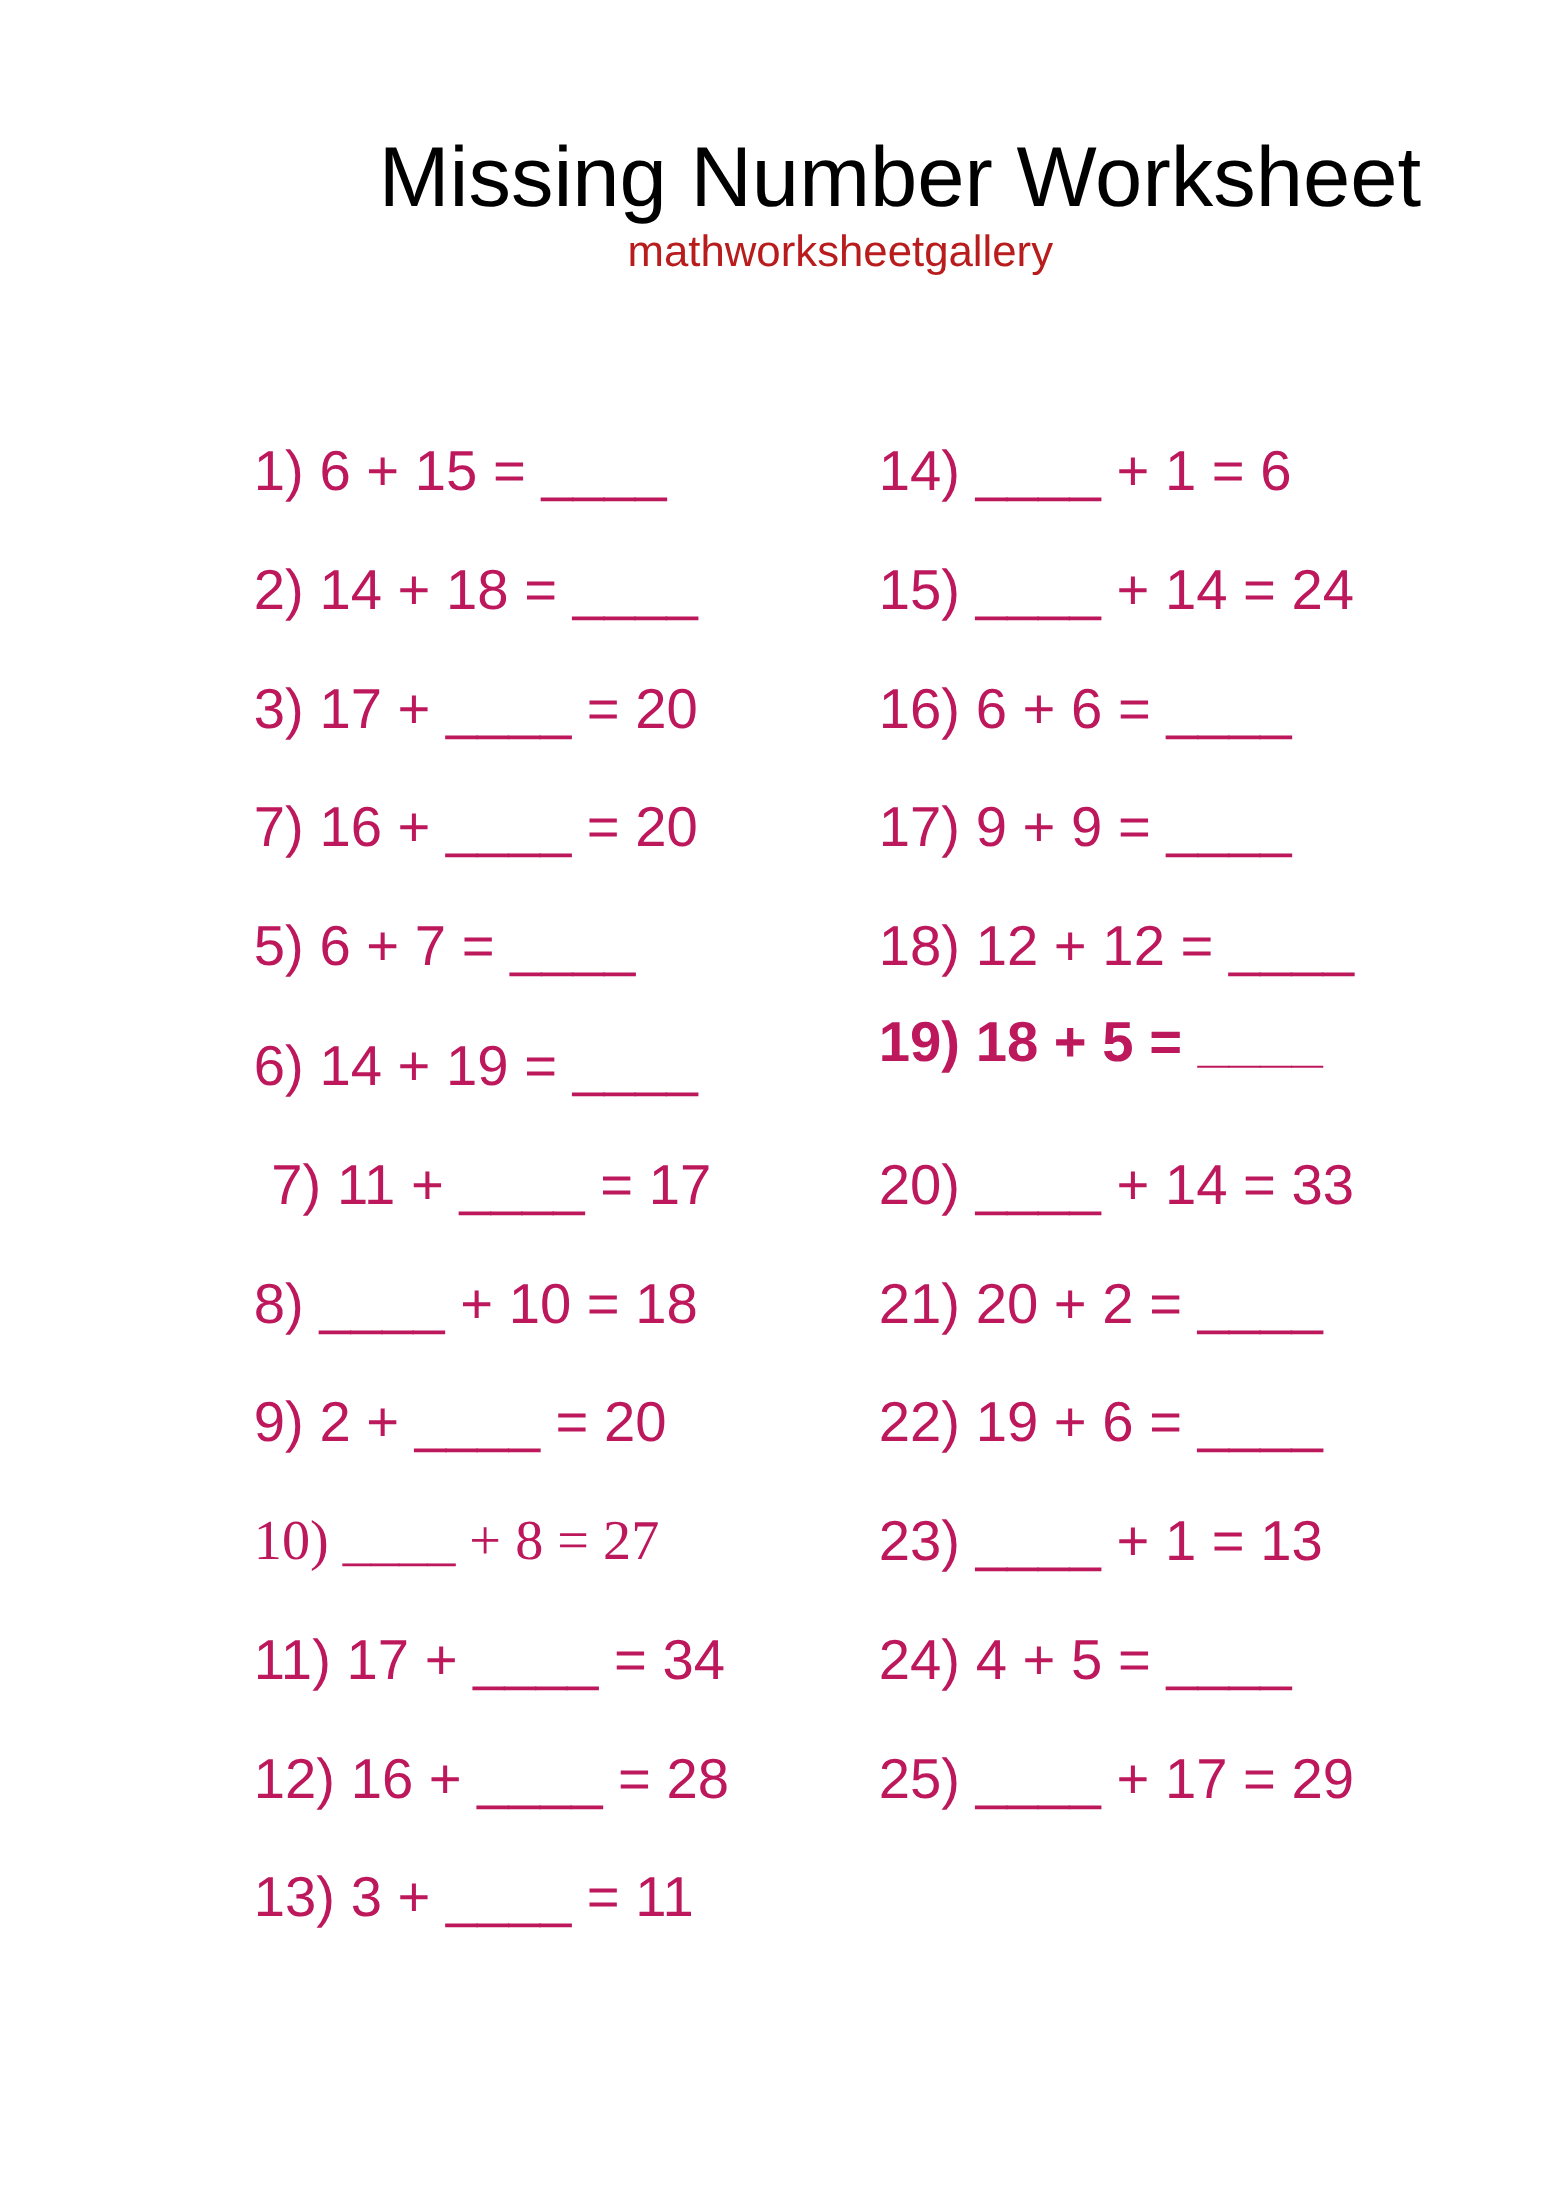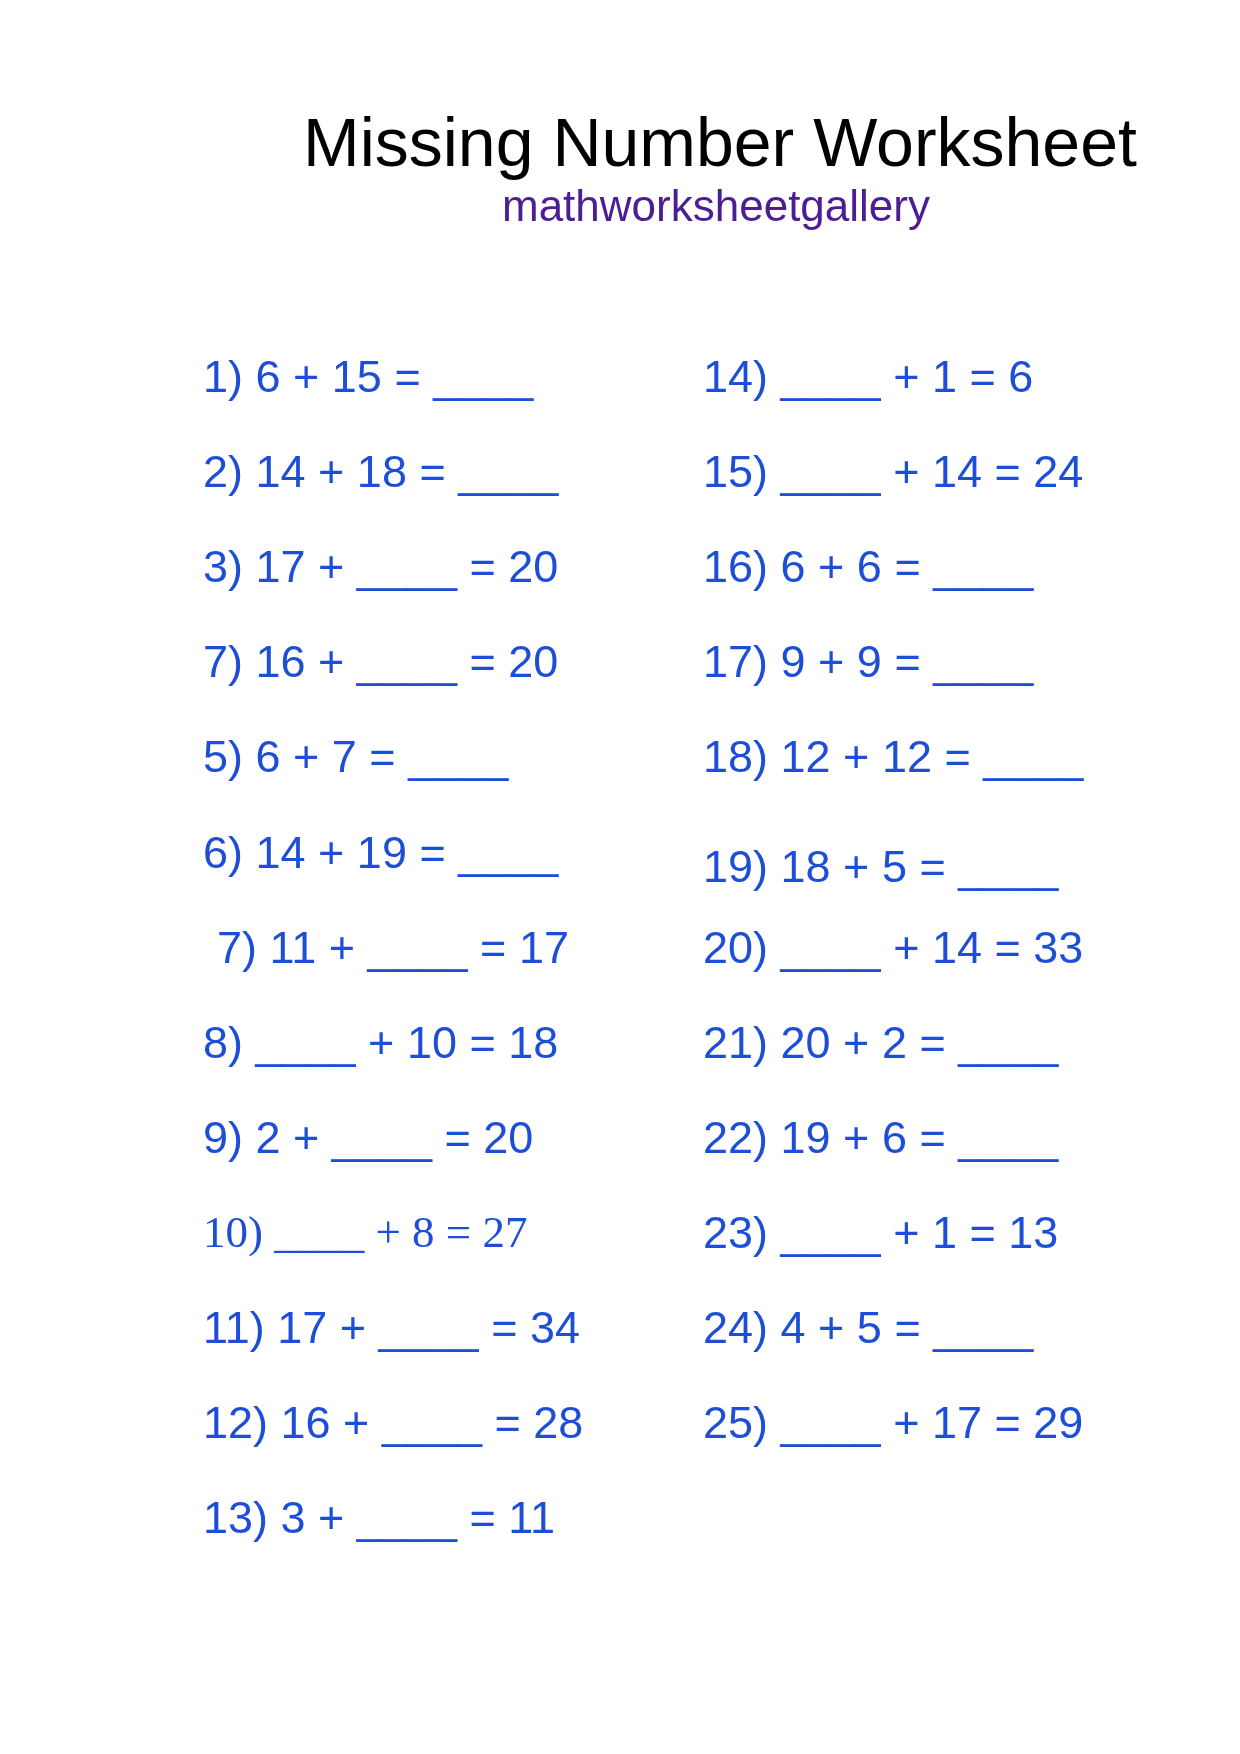--- a/index.html
+++ b/index.html
@@ -21,31 +21,31 @@
       top: 108px;
       font-size: 68px;
       line-height: 1;
       white-space: pre;
       color: #000000;
     }
     .page-subtitle {
       position: absolute;
       left: 502px;
       top: 184px;
-      font-size: 44px;
+      font-size: 35px;
       line-height: 1;
       white-space: pre;
-      color: #4c1d95;
+      color: #b91c1c;
     }
     .problem {
       position: absolute;
       font-size: 45px;
       line-height: 1;
       white-space: pre;
-      color: #1d4ed8;
+      color: #be185d;
     }
   </style>
 </head>
 <body>
 
 <div>
   <div class="page-title">Missing Number Worksheet</div>
   <div class="page-subtitle">mathworksheetgallery</div>
 </div>
 
@@ -63,20 +63,20 @@
   <div class="problem" style="left: 203px; top: 1209.9px; font-family: Liberation Serif, serif;">10) ____ + 8 = 27</div>
   <div class="problem" style="left: 203px; top: 1305px;">11) 17 + ____ = 34</div>
   <div class="problem" style="left: 203px; top: 1400.1px;">12) 16 + ____ = 28</div>
   <div class="problem" style="left: 203px; top: 1495.2px;">13) 3 + ____ = 11</div>
 
   <div class="problem" style="left: 703px; top: 354px;">14) ____ + 1 = 6</div>
   <div class="problem" style="left: 703px; top: 449.1px;">15) ____ + 14 = 24</div>
   <div class="problem" style="left: 703px; top: 544.2px;">16) 6 + 6 = ____</div>
   <div class="problem" style="left: 703px; top: 639.3px;">17) 9 + 9 = ____</div>
   <div class="problem" style="left: 703px; top: 734.4px;">18) 12 + 12 = ____</div>
-  <div class="problem" style="left: 703px; top: 844px;">19) 18 + 5 = ____</div>
+  <div class="problem" style="left: 703px; top: 811px; font-weight: bold;">19) 18 + 5 = ____</div>
   <div class="problem" style="left: 703px; top: 924.6px;">20) ____ + 14 = 33</div>
   <div class="problem" style="left: 703px; top: 1019.7px;">21) 20 + 2 = ____</div>
   <div class="problem" style="left: 703px; top: 1114.8px;">22) 19 + 6 = ____</div>
   <div class="problem" style="left: 703px; top: 1209.9px;">23) ____ + 1 = 13</div>
   <div class="problem" style="left: 703px; top: 1305px;">24) 4 + 5 = ____</div>
   <div class="problem" style="left: 703px; top: 1400.1px;">25) ____ + 17 = 29</div>
 </div>
 
 </body></html>

